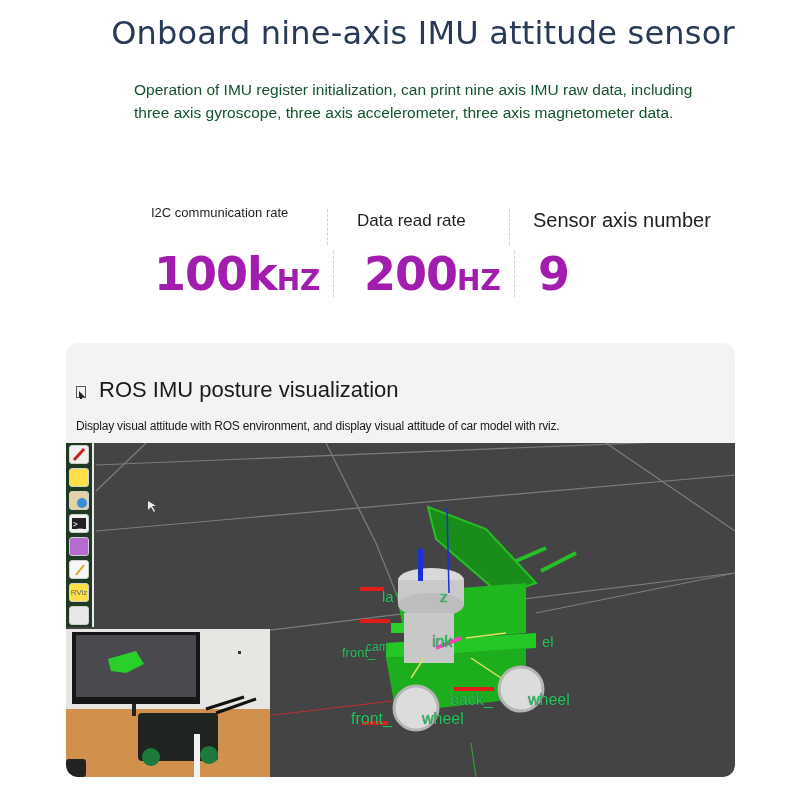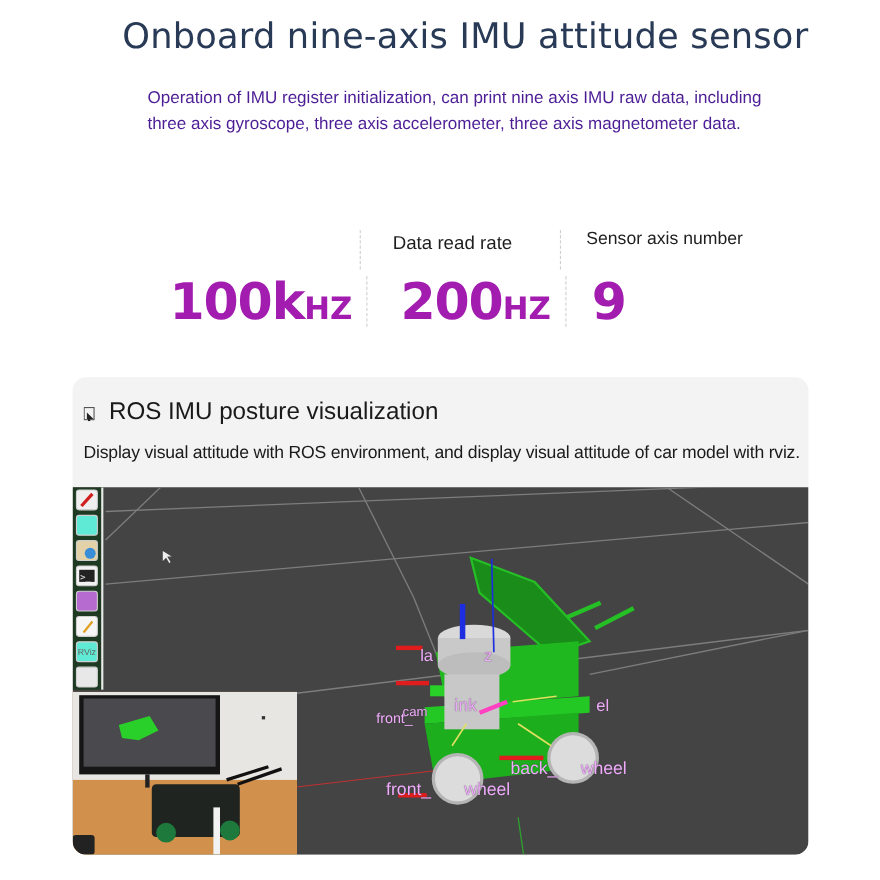--- a/index.html
+++ b/index.html
@@ -7,83 +7,84 @@
     width: 800px; height: 800px; background: #ffffff; position: relative; overflow: hidden;
     font-family: "Liberation Sans", "DejaVu Sans", sans-serif;
   }
   .title {
     position: absolute; left: 0; width: 846px; top: 14px; text-align: center;
     font-size: 32px; color: #283a56; letter-spacing: 0.2px; font-weight: normal;
     font-family: "DejaVu Sans", sans-serif;
   }
   .desc {
     position: absolute; left: 134px; top: 78px; width: 560px;
-    font-size: 15.5px; line-height: 23px; color: #4c1d95;
+    font-size: 15.5px; line-height: 23px; color: #14532d;
     font-family: "Liberation Sans", sans-serif;
   }
   .specs { position: absolute; left: 0; top: 195px; width: 800px; height: 120px; }
   .spec-label { position: absolute; color: #1e1e1e; font-family: "Liberation Sans", sans-serif; }
   .spec-label.l1 { left: 151px; top: 8px; width: 140px; font-size: 13px; line-height: 19px; }
   .spec-label.l2 { left: 357px; top: 16px; font-size: 17px; }
-  .spec-label.l3 { left: 533px; top: 14px; font-size: 16px; }
+  .spec-label.l3 { left: 533px; top: 14px; font-size: 20px; }
   .spec-value {
     position: absolute; top: 52px; color: #a21caf; font-weight: bold;
     font-family: "DejaVu Sans", sans-serif; font-size: 46px; letter-spacing: -1px;
     white-space: nowrap;
   }
   .spec-value .unit { font-size: 28px; letter-spacing: 0; }
   .spec-value.v1 { left: 154px; }
   .spec-value.v2 { left: 364px; }
   .spec-value.v3 { left: 538px; }
   .vdiv { position: absolute; border-left: 1px dashed #cfcfcf; width: 0; }
   .panel {
     position: absolute; left: 66px; top: 343px; width: 669px; height: 434px;
     background: #f3f3f3; border-radius: 12px; overflow: hidden;
   }
-  .panel-head { position: absolute; left: 0; top: 0; width: 669px; height: 100px; text-align: right; }
+  .panel-head { position: absolute; left: 0; top: 16px; width: 669px; height: 100px; text-align: right; }
   .panel-icon {
     position: absolute; left: 10px; top: 27px; width: 11px; height: 13px;
   }
   .panel-title {
     position: absolute; left: 33px; top: 18px; font-size: 22px; color: #1a1a1a;
     font-family: "Liberation Sans", sans-serif;
   }
   .panel-sub {
-    position: absolute; left: 10px; top: 60px; font-size: 16px; color: #1a1a1a;
+    position: absolute; left: 10px; top: 60px; font-size: 12px; color: #1a1a1a;
     font-family: "Liberation Sans", sans-serif; letter-spacing: -0.2px;
   }
   .viewport {
     position: absolute; left: 0; top: 100px; width: 669px; height: 334px;
     background: #444444; border-radius: 0 0 12px 12px; overflow: hidden;
   }
   .launcher {
     position: absolute; left: 0; top: 0; width: 26px; height: 184px;
     background: #1f3a23; border-right: 2px solid #e9e9e9;
   }
   .launcher-btn {
     position: absolute; left: 3px; width: 20px; height: 19px; border-radius: 3px;
-    background: #5eead4; border: 1px solid #cfcfcf; box-sizing: border-box;
+    background: #fde047; border: 1px solid #cfcfcf; box-sizing: border-box;
     font-size: 8px; color: #666; text-align: center; line-height: 17px;
   }
   .inset {
     position: absolute; left: 0; top: 186px; width: 204px; height: 148px;
     background: #d79a52; overflow: hidden;
   }
   .rviz-label {
-    position: absolute; color: #f0abfc; font-size: 15px; font-family: "Liberation Sans", sans-serif;
+    position: absolute; color: #22c55e; font-size: 15px; font-family: "Liberation Sans", sans-serif;
     text-shadow: 0 0 1px #333;
   }
 </style>
 </head>
 <body>
 
 <div class="title">Onboard nine-axis IMU attitude sensor</div>
 <div class="desc">Operation of IMU register initialization, can print nine axis IMU raw data, including three axis gyroscope, three axis accelerometer, three axis magnetometer data.</div>
 
 <div class="specs">
+  <div class="spec-label l1">I2C communication rate</div>
   <div class="spec-value v1"><span>100k</span><span class="unit">HZ</span></div>
 
   <div class="vdiv" style="left:327px; top:14px; height:36px;"></div>
   <div class="vdiv" style="left:333px; top:56px; height:46px;"></div>
 
   <div class="spec-label l2">Data read rate</div>
   <div class="spec-value v2"><span>200</span><span class="unit">HZ</span></div>
 
   <div class="vdiv" style="left:509px; top:14px; height:36px;"></div>
   <div class="vdiv" style="left:514px; top:56px; height:46px;"></div>
@@ -142,24 +143,24 @@
         <line x1="400" y1="195" x2="440" y2="190" stroke="#e0e060" stroke-width="1.5"></line>
         <line x1="370" y1="205" x2="395" y2="195" stroke="#ff40c0" stroke-width="4"></line>
         <line x1="405" y1="215" x2="435" y2="235" stroke="#e0e060" stroke-width="1.5"></line>
         <line x1="345" y1="235" x2="358" y2="215" stroke="#e0e060" stroke-width="1.5"></line>
       </g>
     </svg>
 
     <span class="rviz-label" style="left:316px;top:145px;">la</span>
     <span class="rviz-label" style="left:374px;top:145px;">z</span>
     <span class="rviz-label" style="left:300px;top:197px;font-size:12px;text-align:center;">cam</span>
-    <span class="rviz-label" style="left:347px;top:190px;font-size:16px;">ink</span>
+    <span class="rviz-label" style="left:366px;top:190px;font-size:16px;">ink</span>
     <span class="rviz-label" style="left:476px;top:190px;">el</span>
     <span class="rviz-label" style="left:276px;top:202px;font-size:13px;">front_</span>
-    <span class="rviz-label" style="left:398px;top:248px;font-size:16px;">back_</span>
+    <span class="rviz-label" style="left:384px;top:248px;font-size:16px;">back_</span>
     <span class="rviz-label" style="left:462px;top:248px;font-size:16px;">wheel</span>
     <span class="rviz-label" style="left:285px;top:267px;font-size:16px;">front_</span>
     <span class="rviz-label" style="left:356px;top:267px;font-size:16px;">wheel</span>
 
     <div class="launcher">
       <div class="launcher-btn" style="top:2px;background:#f0f0f0;"><svg width="18" height="17">
             <path d="M4 14 L14 3" stroke="#d12020" stroke-width="3"></path>
           </svg></div>
       <div class="launcher-btn" style="top:25px;"></div>
       <div class="launcher-btn" style="top:48px;background:#e3d2a8;"><svg width="18" height="17">

